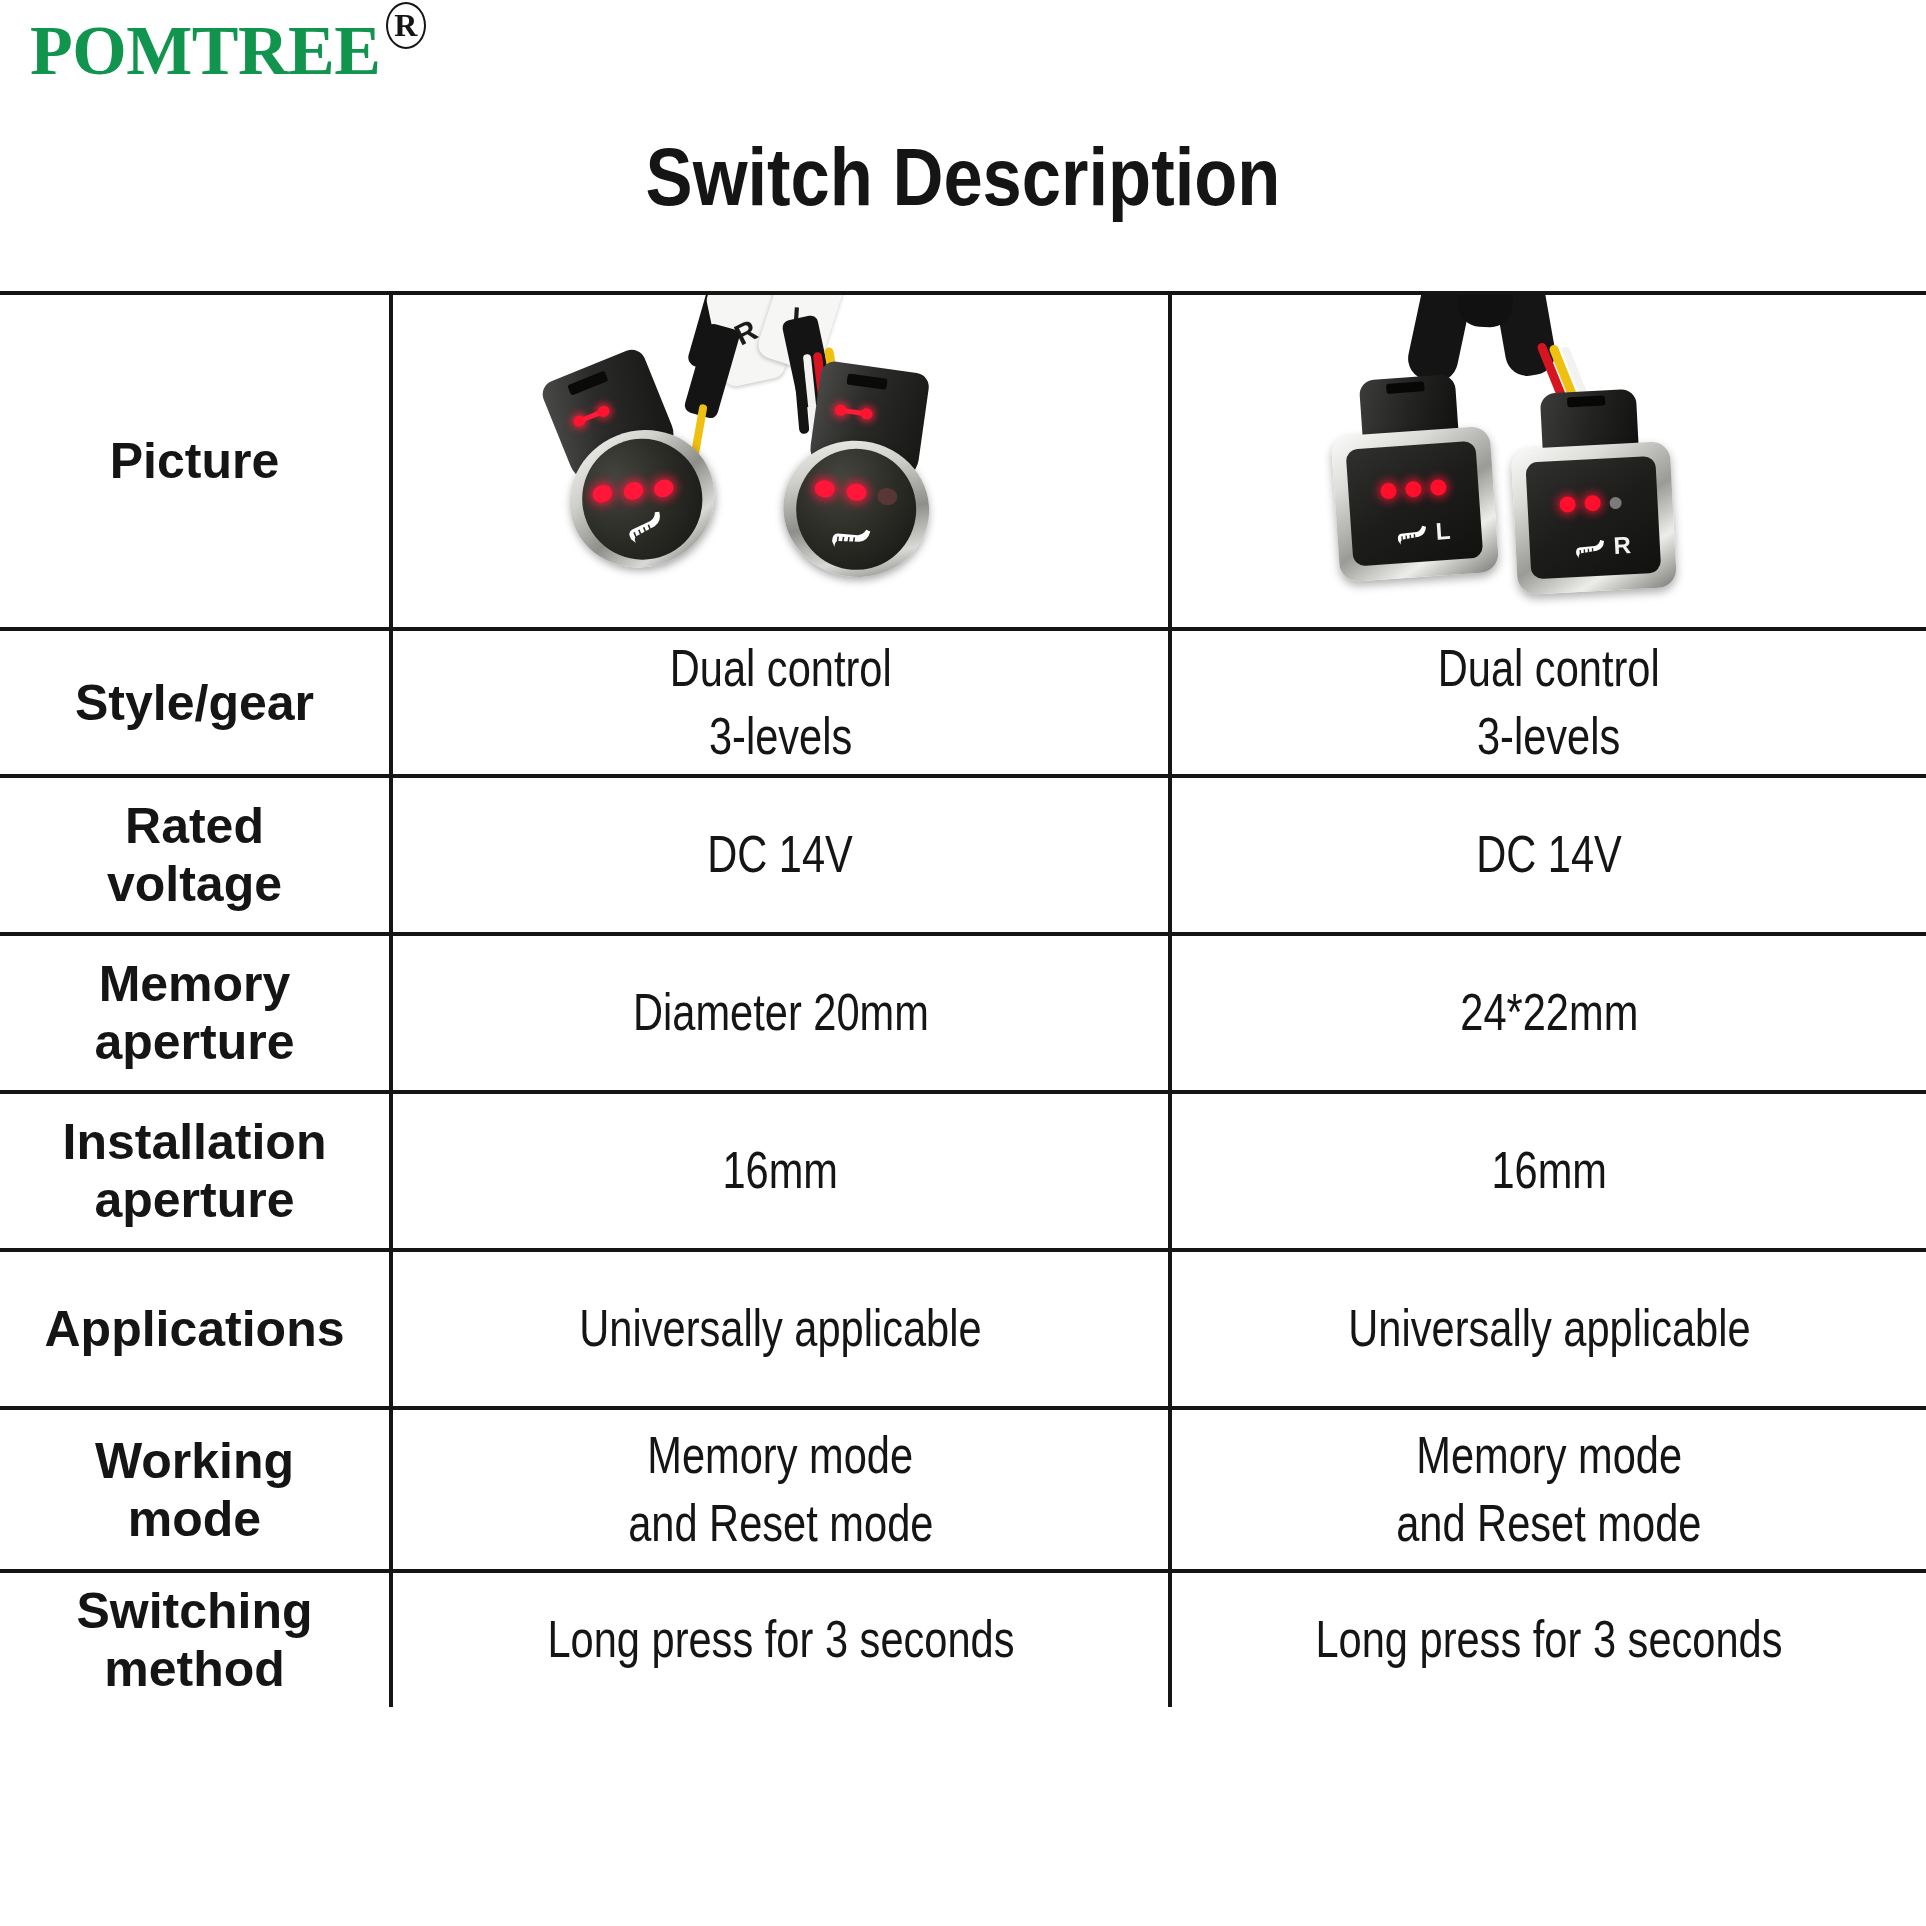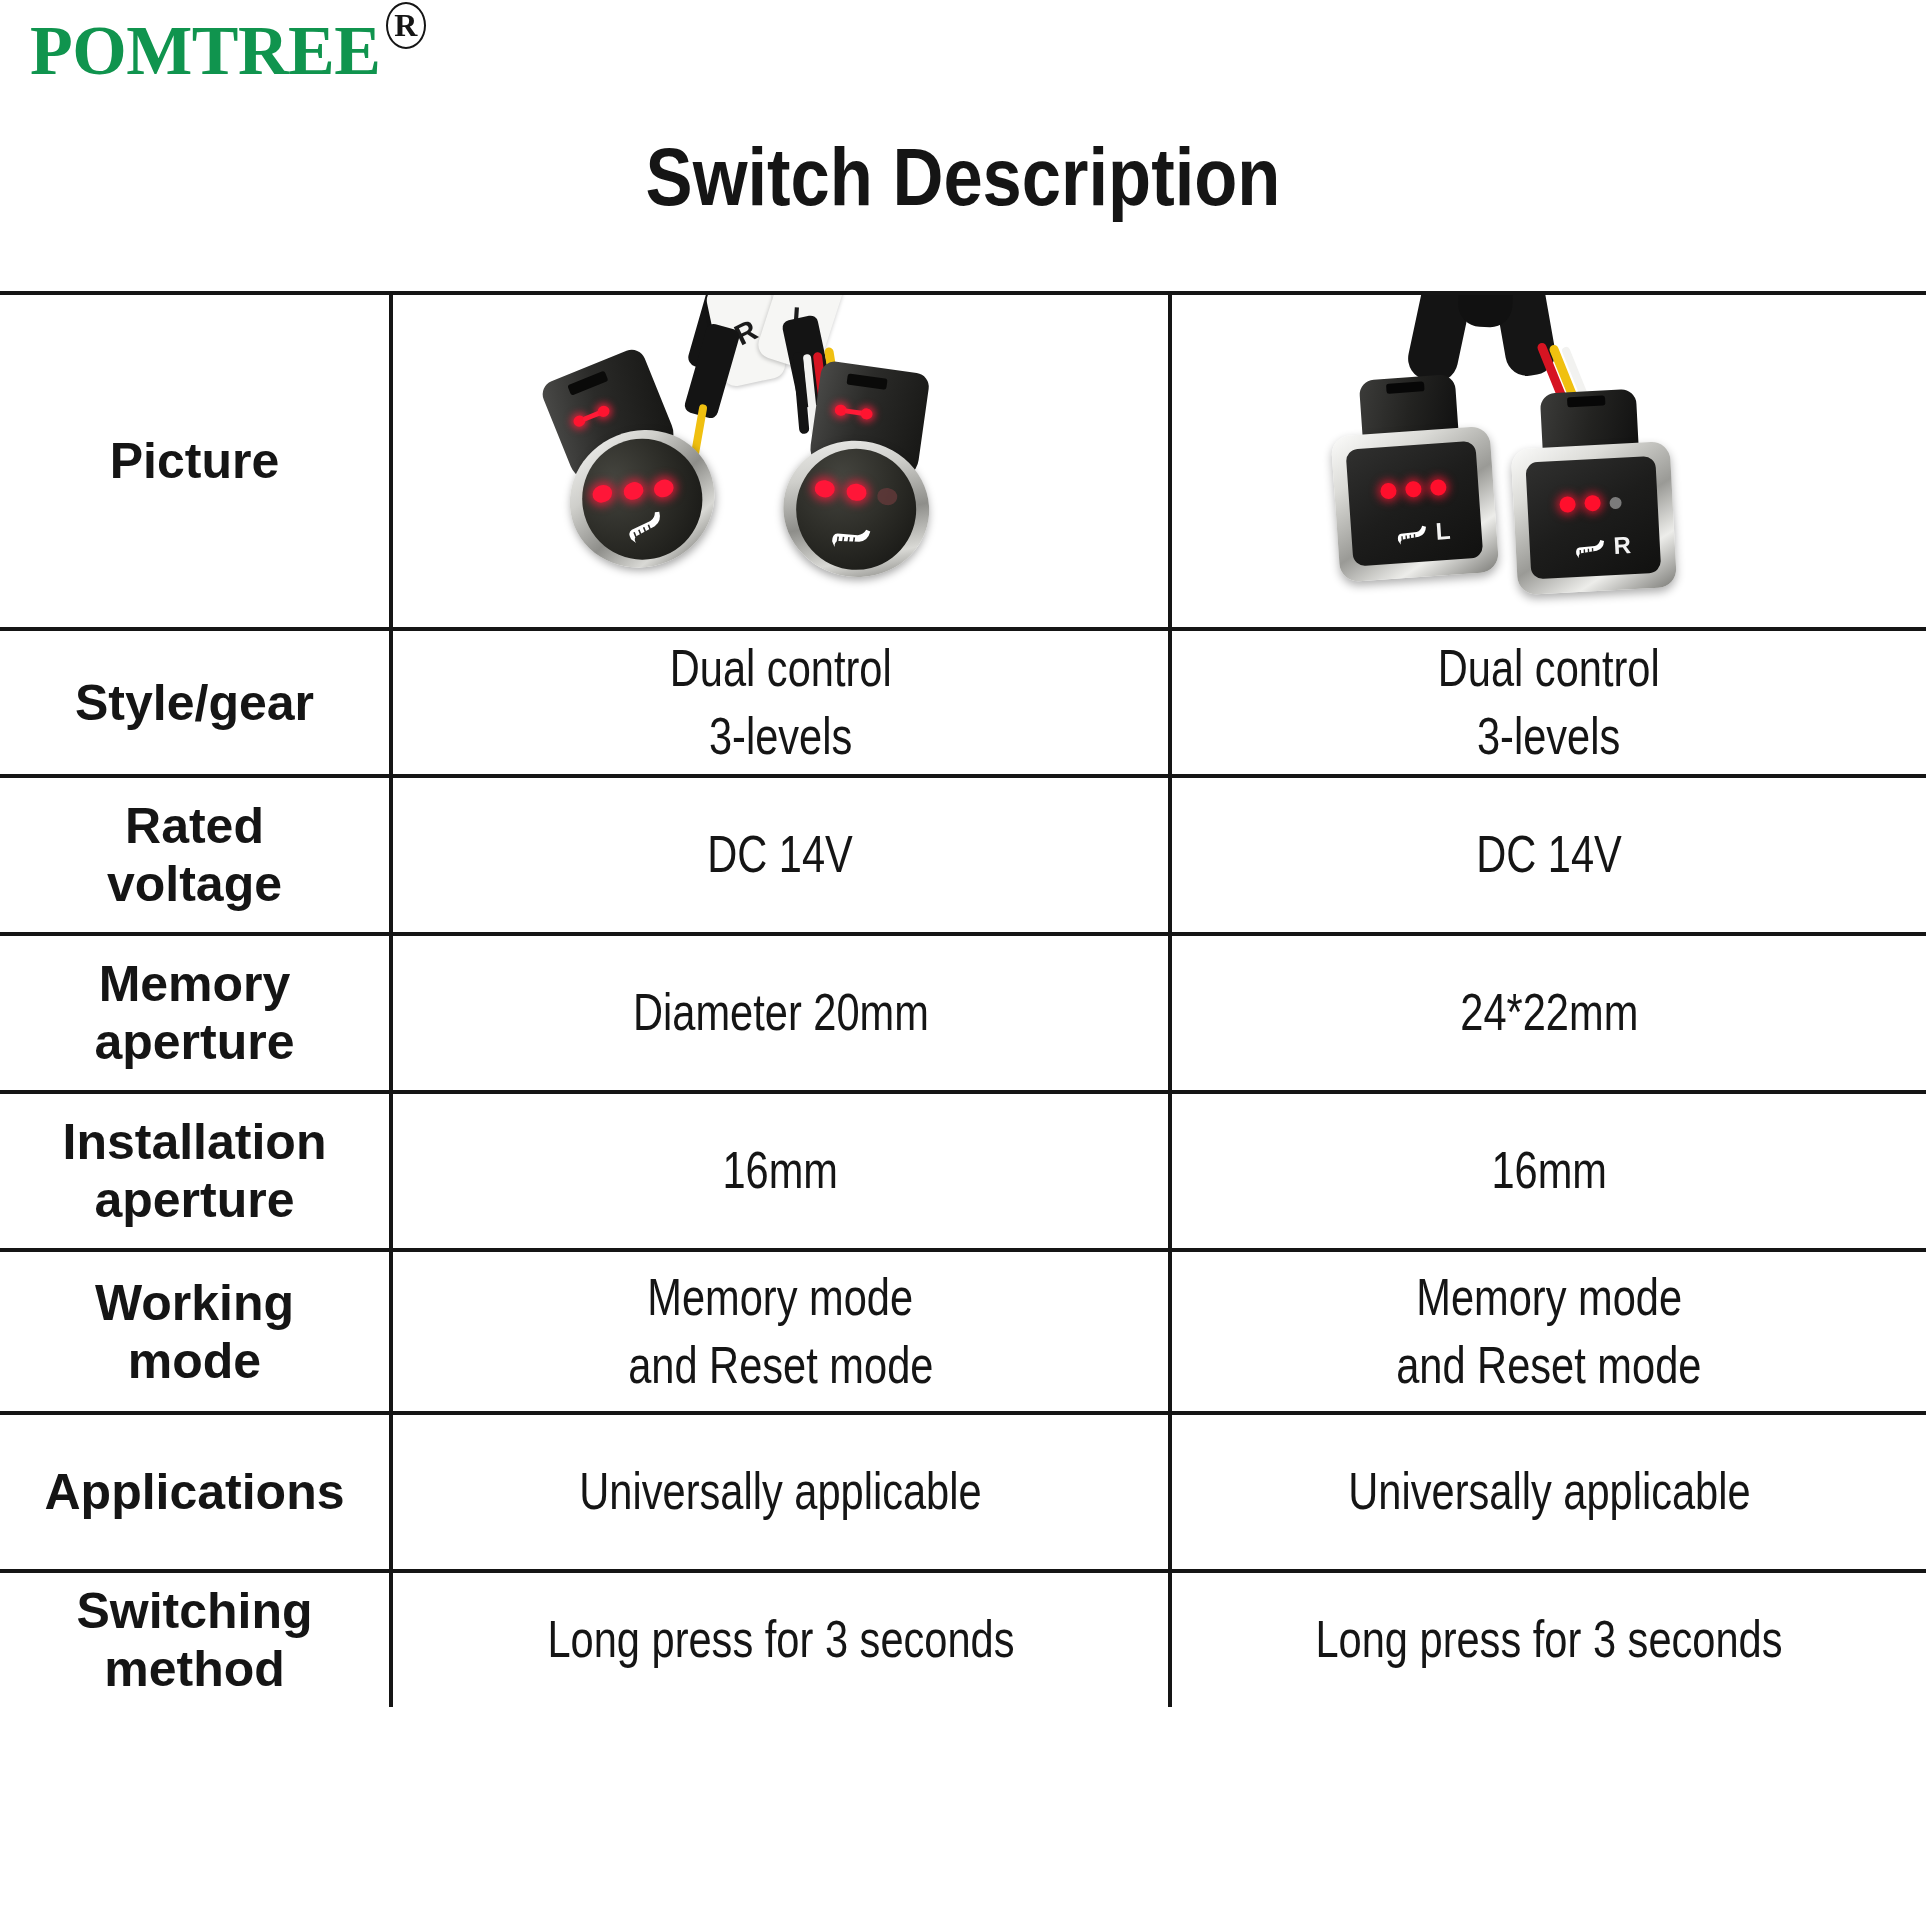--- a/index.html
+++ b/index.html
@@ -298,47 +298,47 @@
           <div class="lbl">aperture</div>
         </td>
         <td>
           <div class="val">16mm</div>
         </td>
         <td>
           <div class="val">16mm</div>
         </td>
       </tr>
 
+      <tr style="height:158px;">
+        <td>
+          <div class="lbl">Applications</div>
+        </td>
+        <td>
+          <div class="val">Universally applicable</div>
+        </td>
+        <td>
+          <div class="val">Universally applicable</div>
+        </td>
+      </tr>
+
       <tr style="height:163px;">
         <td>
           <div class="lbl">Working</div>
           <div class="lbl">mode</div>
         </td>
         <td>
           <div class="val">Memory mode</div><br>
           <div class="val">and Reset mode</div>
         </td>
         <td>
           <div class="val">Memory mode</div><br>
           <div class="val">and Reset mode</div>
         </td>
       </tr>
 
-      <tr style="height:158px;">
-        <td>
-          <div class="lbl">Applications</div>
-        </td>
-        <td>
-          <div class="val">Universally applicable</div>
-        </td>
-        <td>
-          <div class="val">Universally applicable</div>
-        </td>
-      </tr>
-
       <tr style="height:136px;">
         <td>
           <div class="lbl">Switching</div>
           <div class="lbl">method</div>
         </td>
         <td>
           <div class="val">Long press for 3 seconds</div>
         </td>
         <td>
           <div class="val">Long press for 3 seconds</div>

